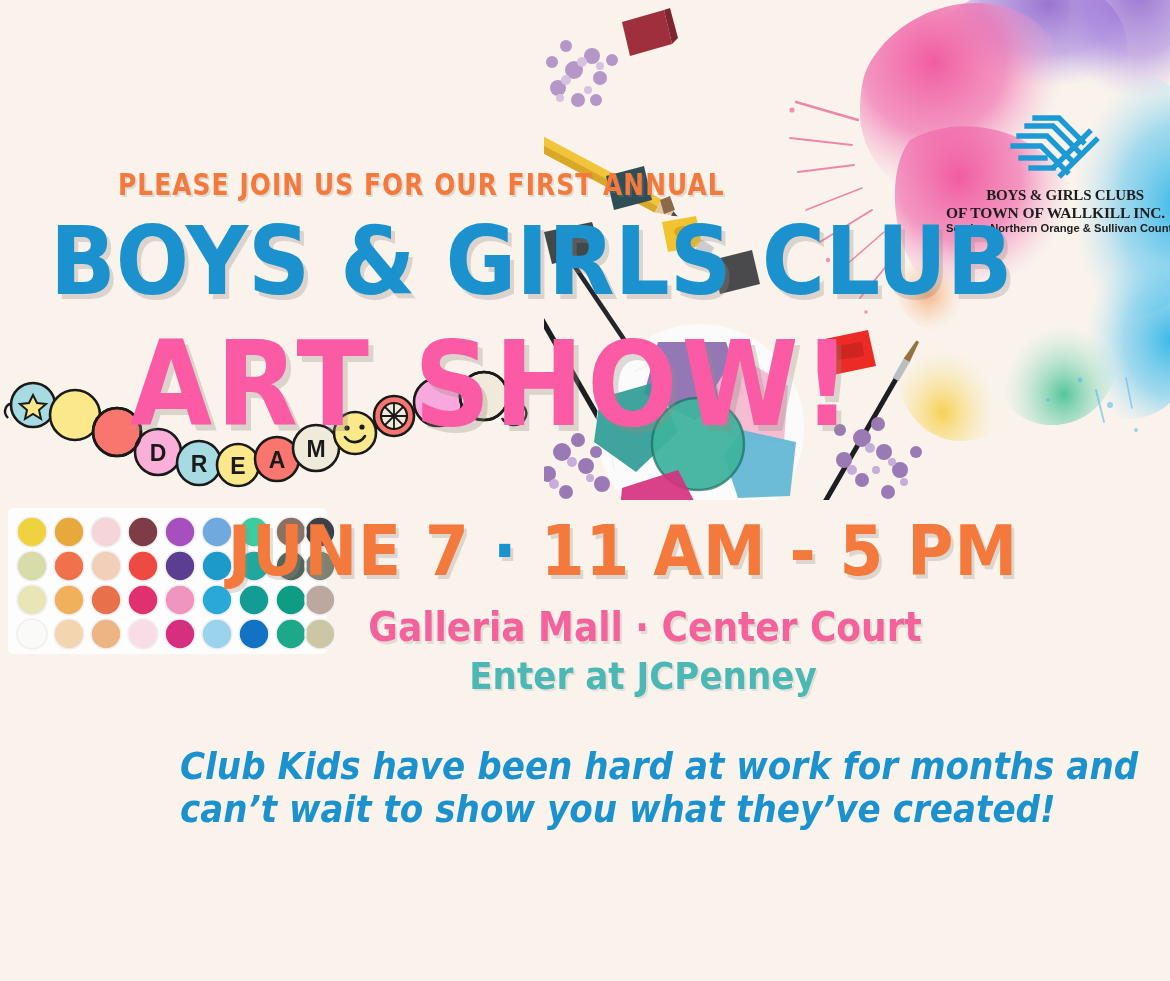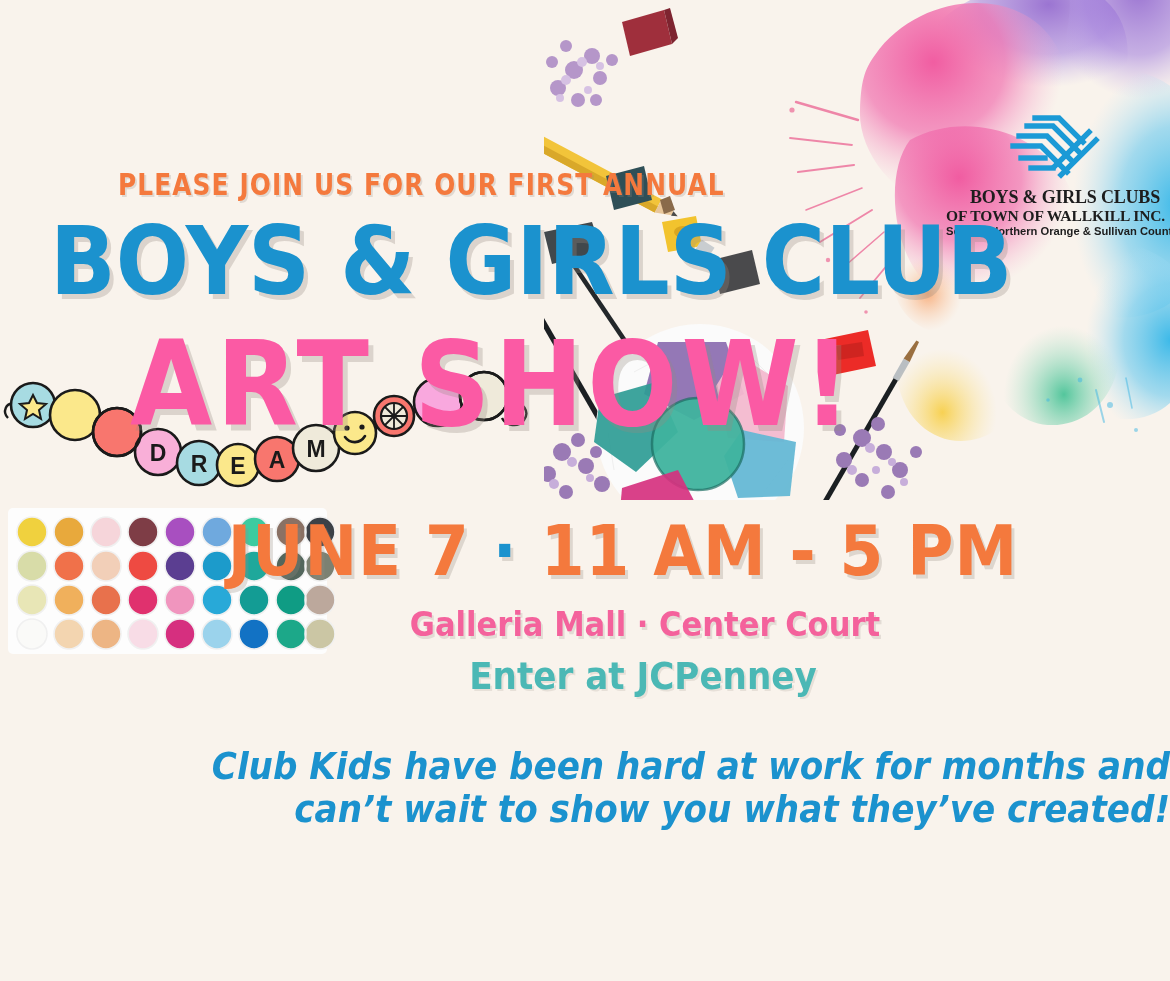--- a/index.html
+++ b/index.html
@@ -61,48 +61,48 @@
     font-size:70px;line-height:1;font-weight:700;
     color:#F4793D;
     font-family:"Liberation Sans Narrow","DejaVu Sans Condensed","Liberation Sans",sans-serif;
     letter-spacing:1px;white-space:nowrap;
     text-shadow:3px 4px 0 rgba(150,140,130,.28);
   }
   .datetime .dot{color:#1B92CE;}
   .venue{
     position:absolute;left:0;right:0;top:607px;
     text-align:center;padding-left:120px;
-    font-size:34px;line-height:1;font-weight:700;
+    font-size:40px;line-height:1;font-weight:700;
     color:#F4629C;
     font-family:"Liberation Sans Narrow","DejaVu Sans Condensed","Liberation Sans",sans-serif;
     white-space:nowrap;
     text-shadow:2px 3px 0 rgba(150,140,130,.22);
   }
   .subvenue{
     position:absolute;left:0;right:0;top:657px;
     text-align:center;padding-left:116px;
     font-size:38px;line-height:1;font-weight:700;
     color:#4BB8B5;
     font-family:"Liberation Sans Narrow","DejaVu Sans Condensed","Liberation Sans",sans-serif;
     white-space:nowrap;
     text-shadow:2px 2px 0 rgba(150,140,130,.18);
   }
   .tagline{
     position:absolute;left:0;right:0;top:745px;
-    text-align:right;padding-left:180px;
+    text-align:left;padding-left:180px;padding-right:14px;
     font-size:38px;line-height:1.13;font-weight:700;font-style:italic;
     color:#1B92CE;
     font-family:"Liberation Sans Narrow","DejaVu Sans Condensed","Liberation Sans",sans-serif;
   }
   .tagline span{display:block;white-space:nowrap;}
 
   
   .logo{position:absolute;right:6px;top:108px;width:218px;text-align:center;}
   .logo .mark{display:block;margin:0 auto 2px;}
-  .logo .l1{font-size:18px;font-weight:700;color:#1d1d1d;letter-spacing:-.2px;
+  .logo .l1{font-size:15px;font-weight:700;color:#1d1d1d;letter-spacing:-.2px;
             font-family:"Liberation Serif",serif;line-height:1.05;white-space:nowrap;margin-left:20px;}
   .logo .l2{font-size:15.5px;font-weight:700;color:#1d1d1d;letter-spacing:-.1px;
             font-family:Liberation Serif, serif;line-height:1.15;white-space:nowrap;}
   .logo .l3{font-size:11.2px;font-weight:700;color:#1d1d1d;
             font-family:"Liberation Sans",sans-serif;line-height:1.2;white-space:nowrap;}
 </style>
 </head>
 <body>
 
 <div class="stage">

